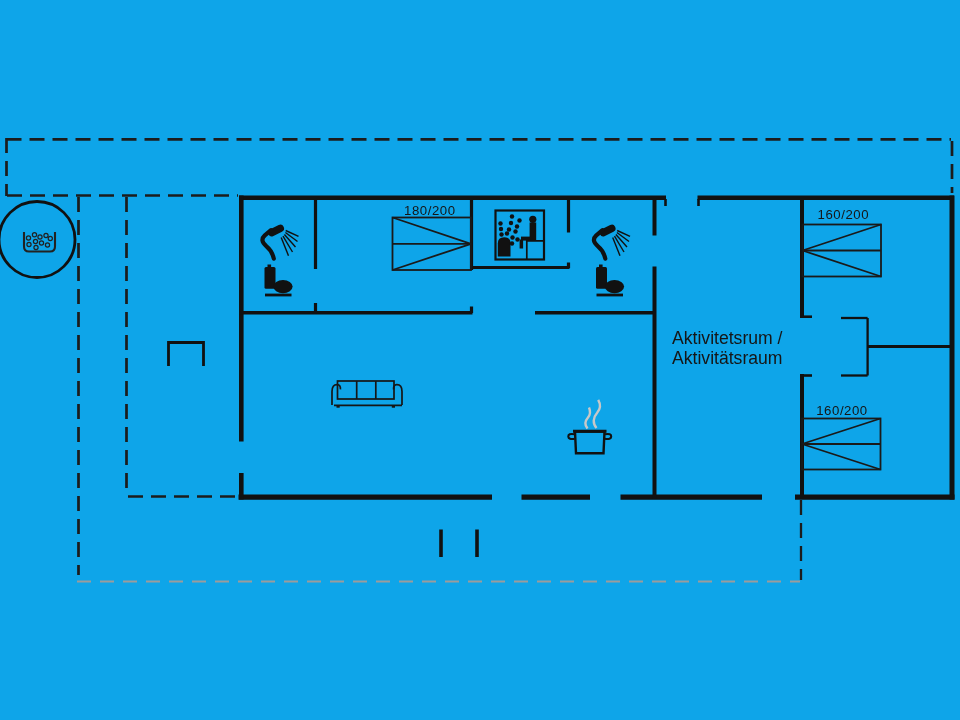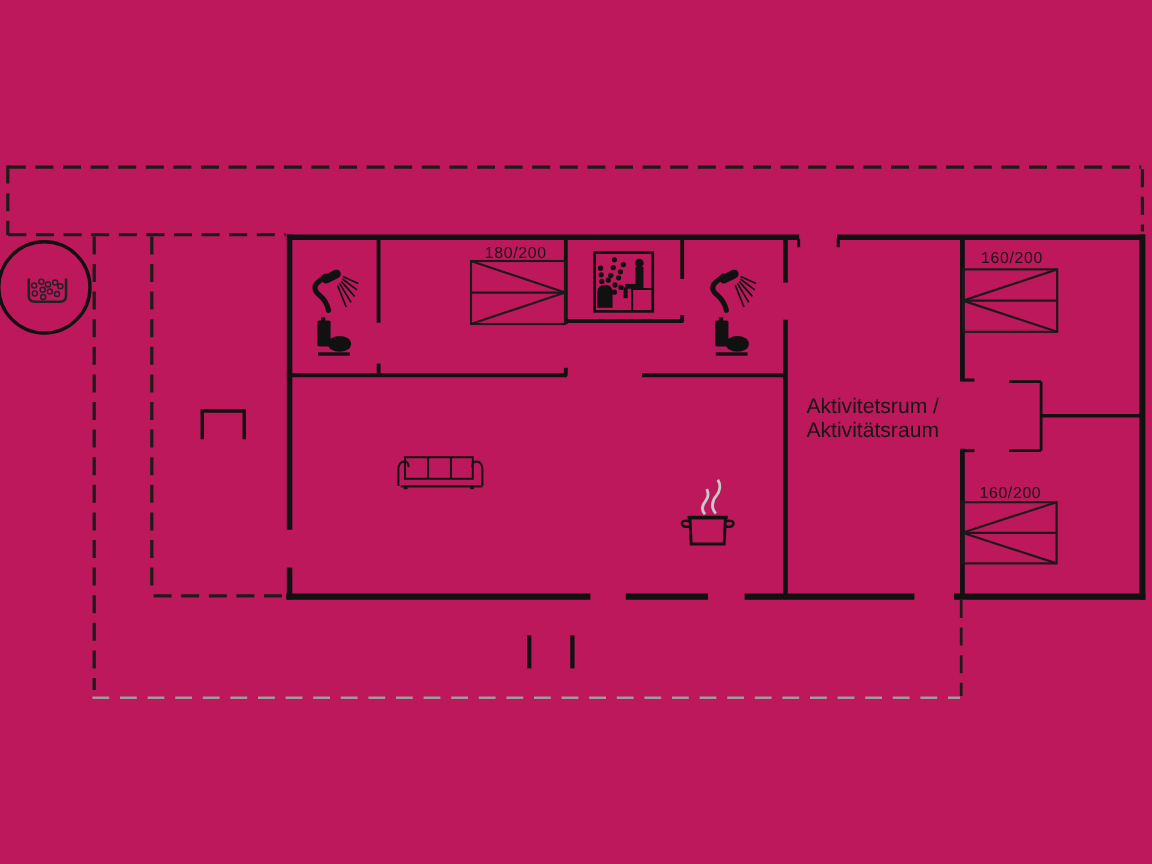--- a/index.html
+++ b/index.html
@@ -1,16 +1,16 @@
 <!DOCTYPE html>
 <html><head>
 <meta charset="utf-8">
 <style>
   html,body{margin:0;padding:0;background:#fff;}
-  #page{position:relative;width:960px;height:720px;background:#be185d;overflow:hidden;
+  #page{position:relative;width:960px;height:720px;background:#0ea5e9;overflow:hidden;
         font-family:"Liberation Sans", sans-serif;}
   svg{position:absolute;left:0;top:0;}
 </style>
 </head>
 <body>
 <div id="page">
 <svg width="960" height="720" viewBox="0 0 960 720">
 
   <g stroke="#1c1c1c" stroke-width="2.7" fill="none" stroke-dasharray="15 8">
     <path d="M6.5,139.3 H951"></path>

